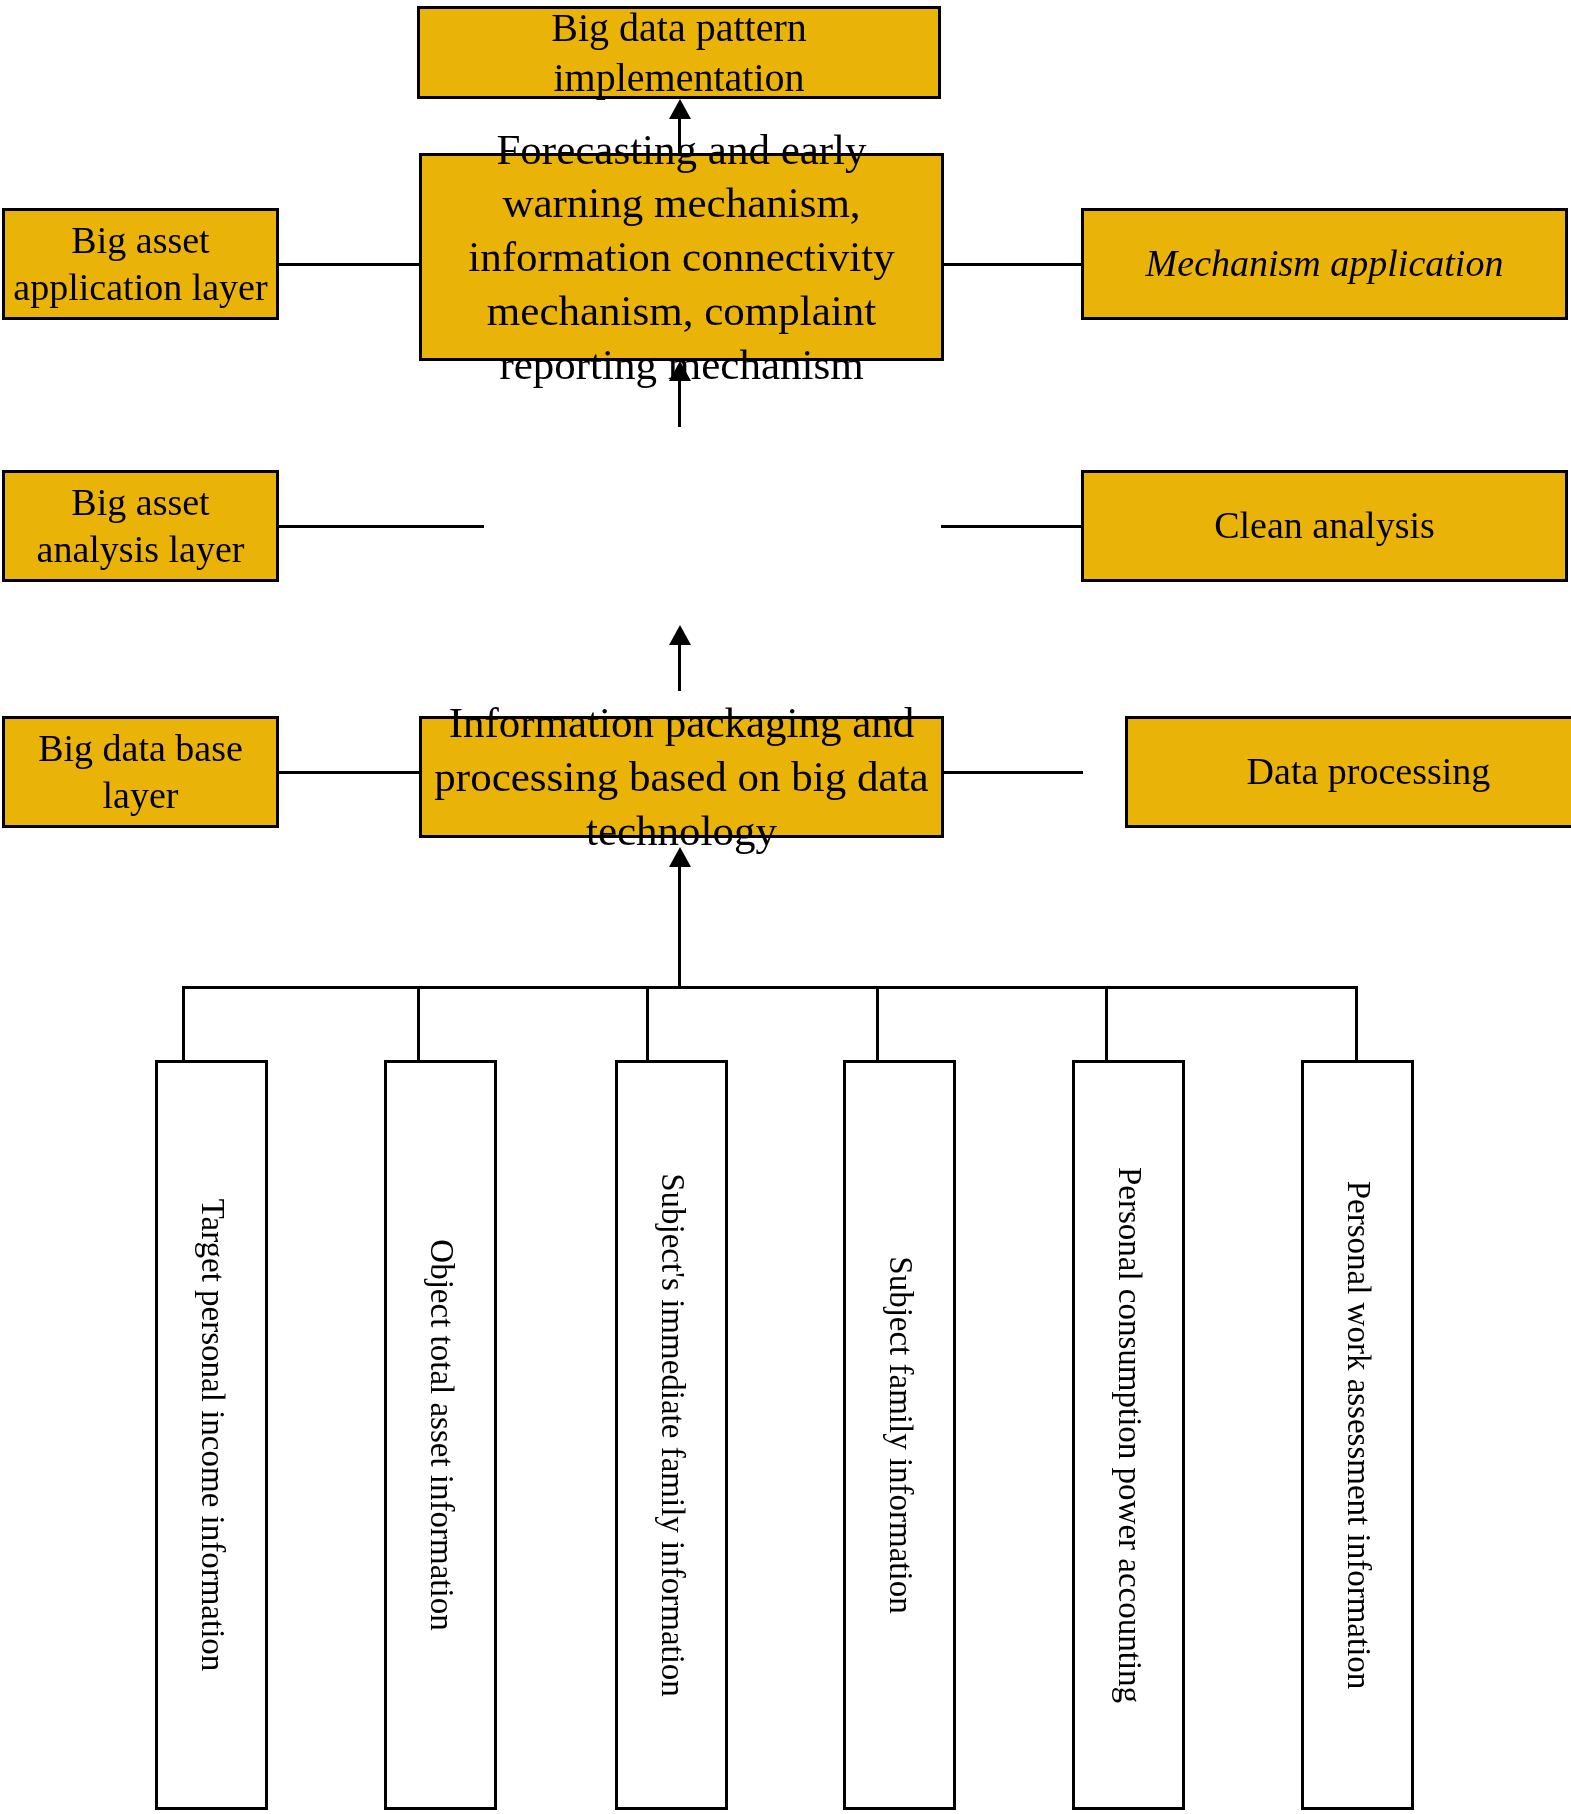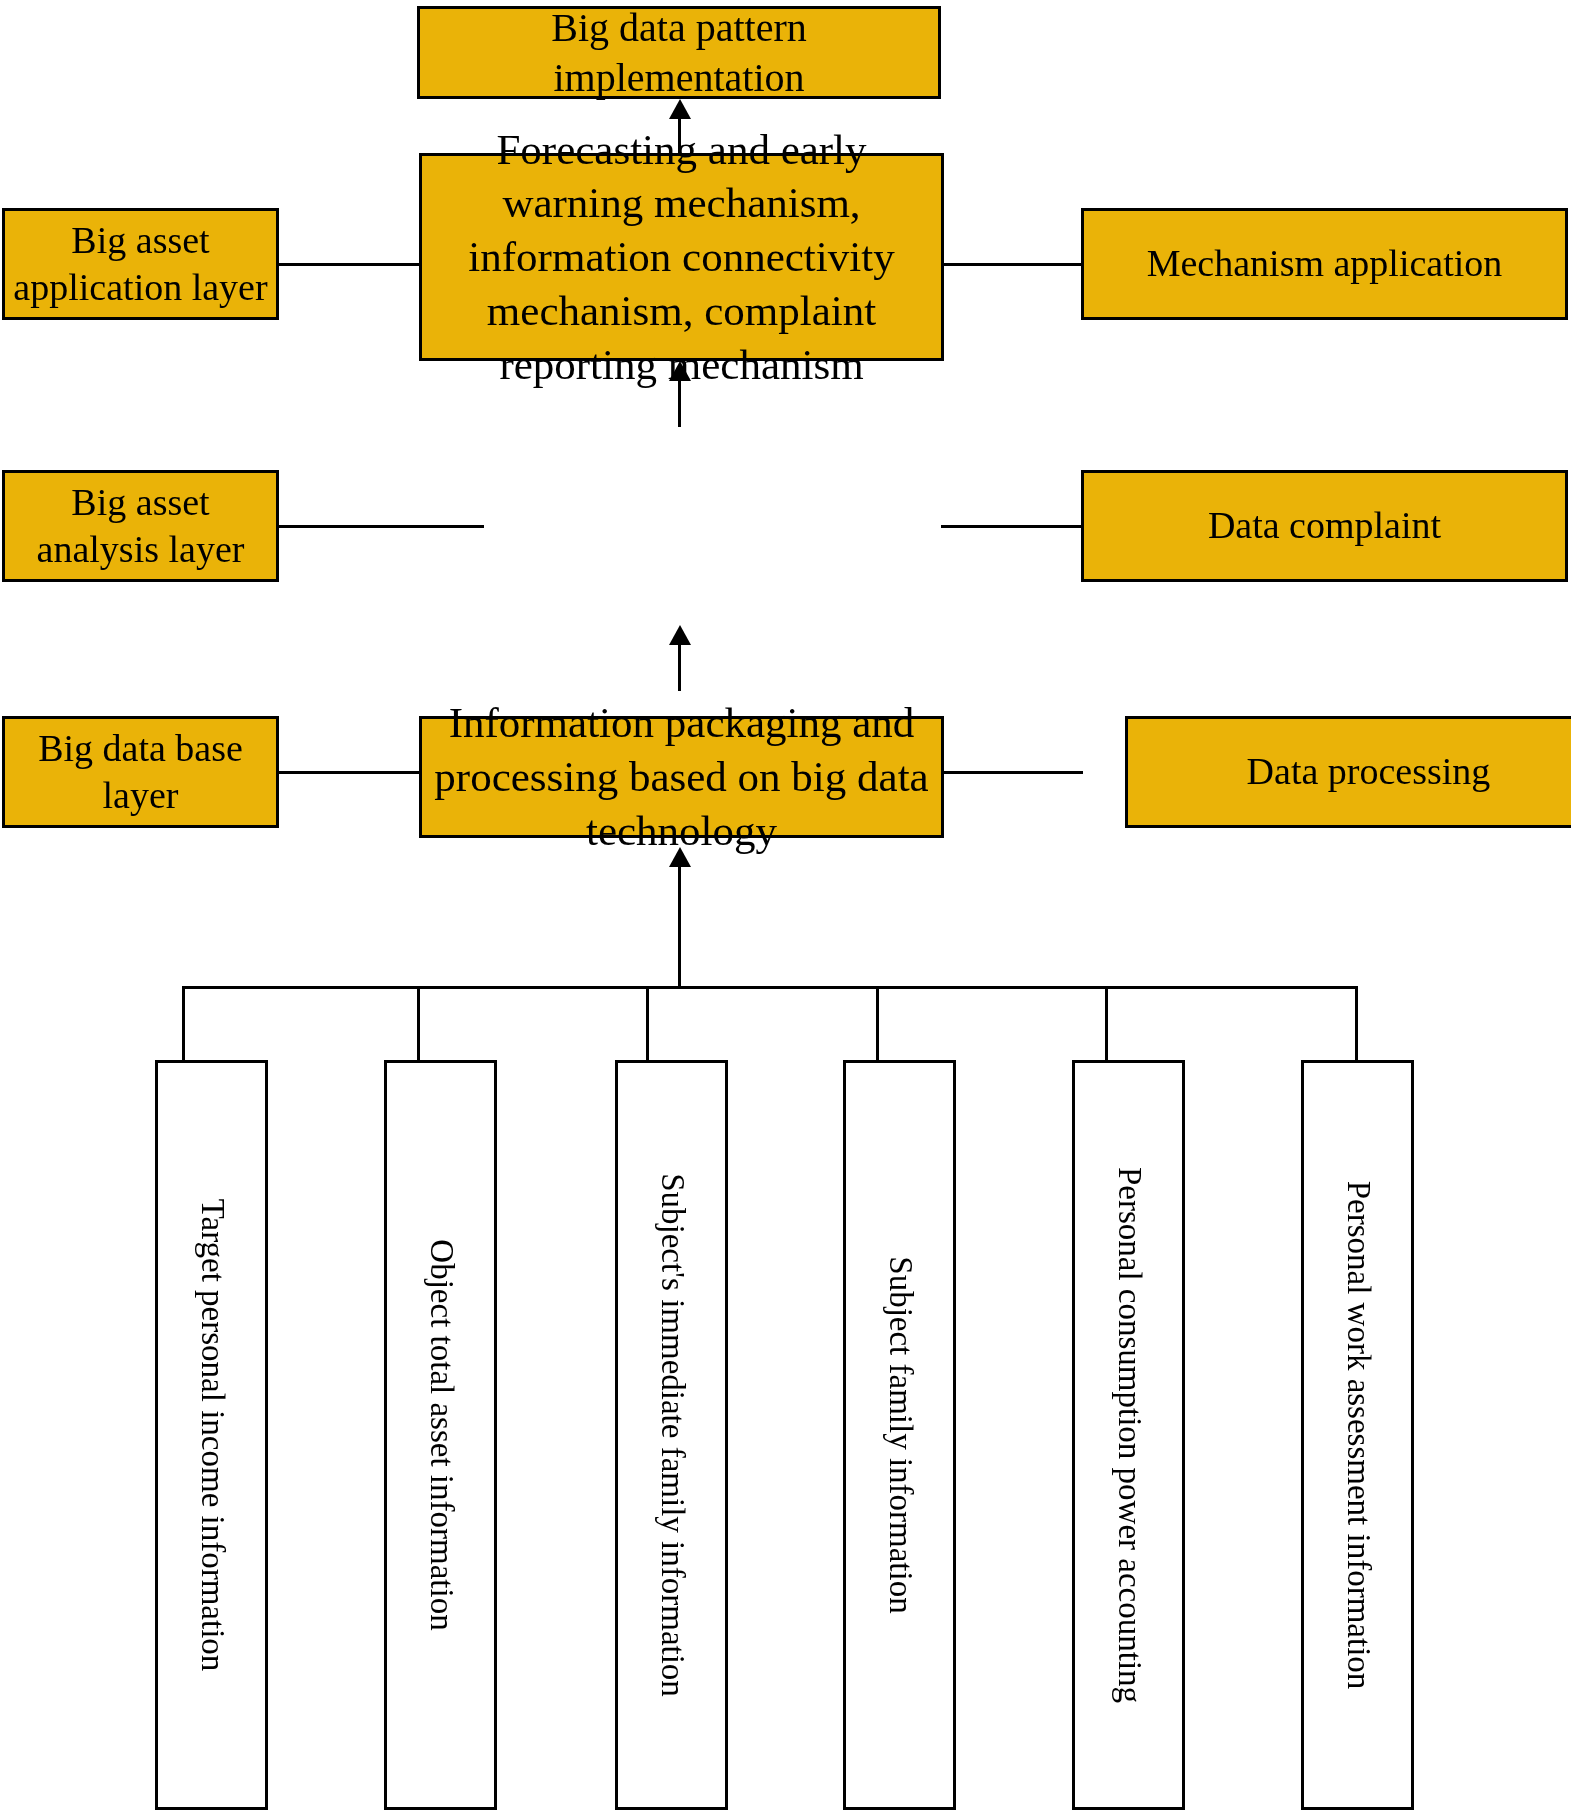--- a/index.html
+++ b/index.html
@@ -94,38 +94,38 @@
   </div>
 
   <div class="hline" style="left:277px; top:263px; width:207px;"></div>
 
   <div class="box t-center" style="left:419px; top:153px; width:525px; height:208px;">
     <span class="txt">Forecasting and early warning mechanism, information connectivity mechanism, complaint reporting mechanism</span>
   </div>
 
   <div class="hline" style="left:941px; top:263px; width:142px;"></div>
 
-  <div class="box t-side" style="left:1081px; top:208px; width:487px; height:112px;">
+  <div class="box t-side" style="left:1081px; top:208px; width:487px; height:112px;font-style:italic;">
     <span class="txt">Mechanism application</span>
   </div>
 
   <div class="vline" style="left:678px; top:380px; height:47px;"></div>
   <div class="arrow-up" style="left:669px; top:361px;"></div>
 
   <div class="box t-side" style="left:2px; top:470px; width:277px; height:112px;">
     <span class="txt">Big asset analysis layer</span>
   </div>
 
   <div class="hline" style="left:277px; top:525px; width:207px;"></div>
 
 
   <div class="hline" style="left:941px; top:525px; width:142px;"></div>
 
   <div class="box t-side" style="left:1081px; top:470px; width:487px; height:112px;">
-    <span class="txt">Data complaint</span>
+    <span class="txt">Clean analysis</span>
   </div>
 
   <div class="vline" style="left:678px; top:644px; height:47px;"></div>
   <div class="arrow-up" style="left:669px; top:625px;"></div>
 
   <div class="box t-side" style="left:2px; top:716px; width:277px; height:112px;">
     <span class="txt">Big data base layer</span>
   </div>
 
   <div class="hline" style="left:277px; top:771px; width:207px;"></div>

